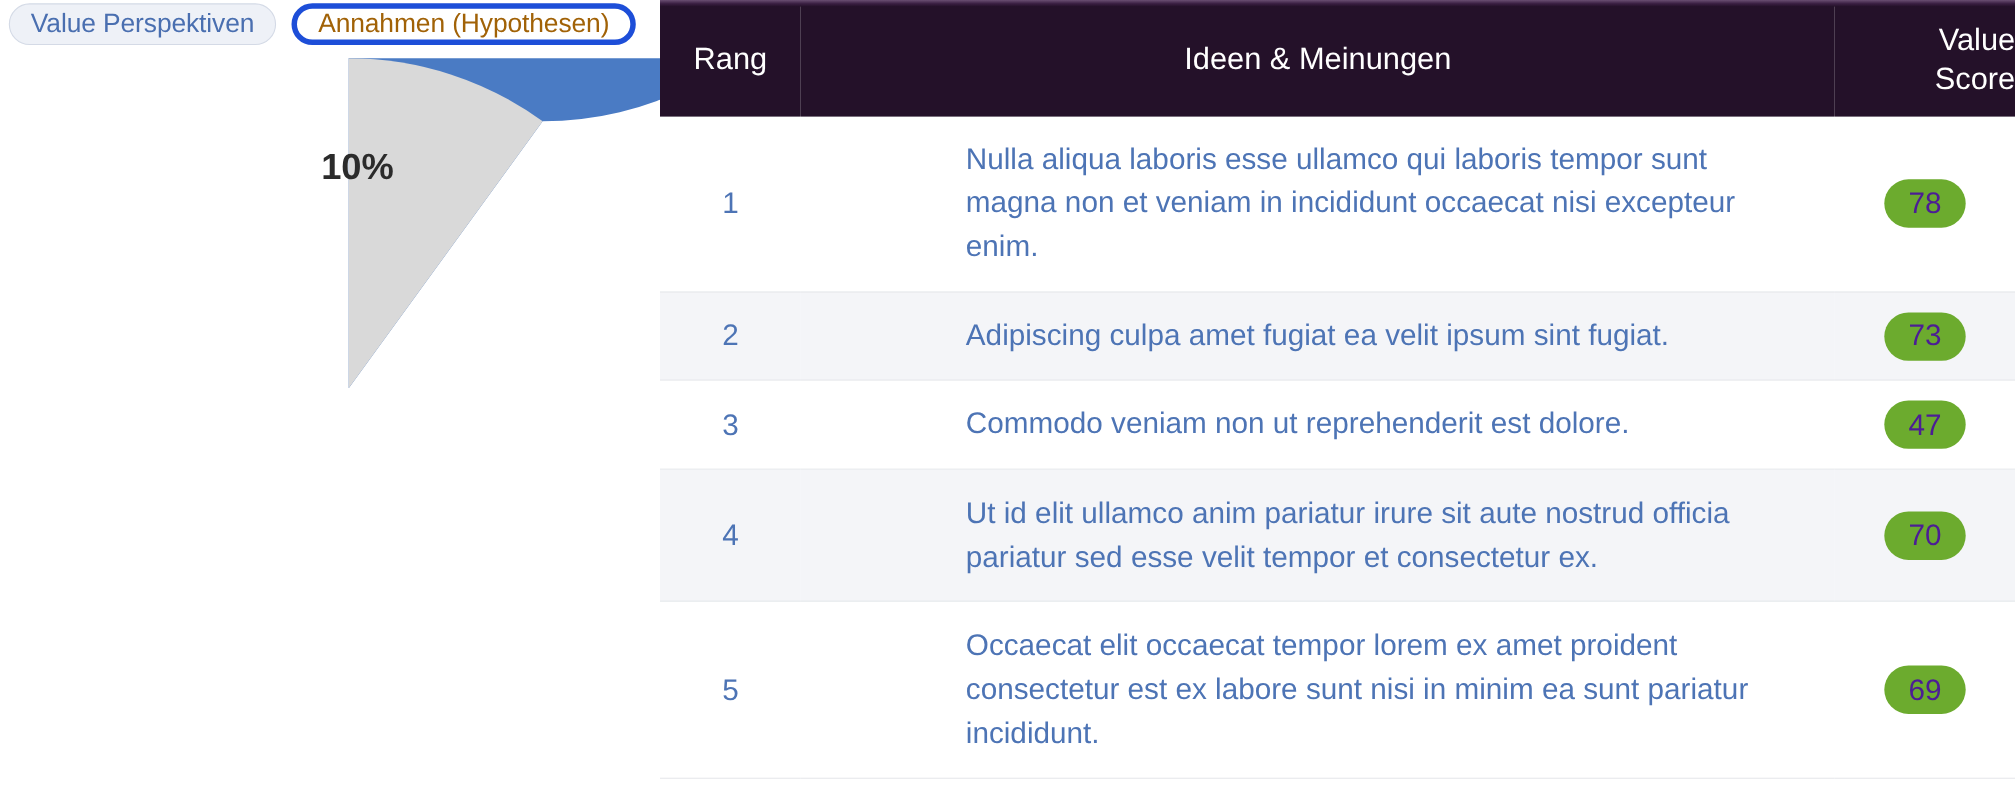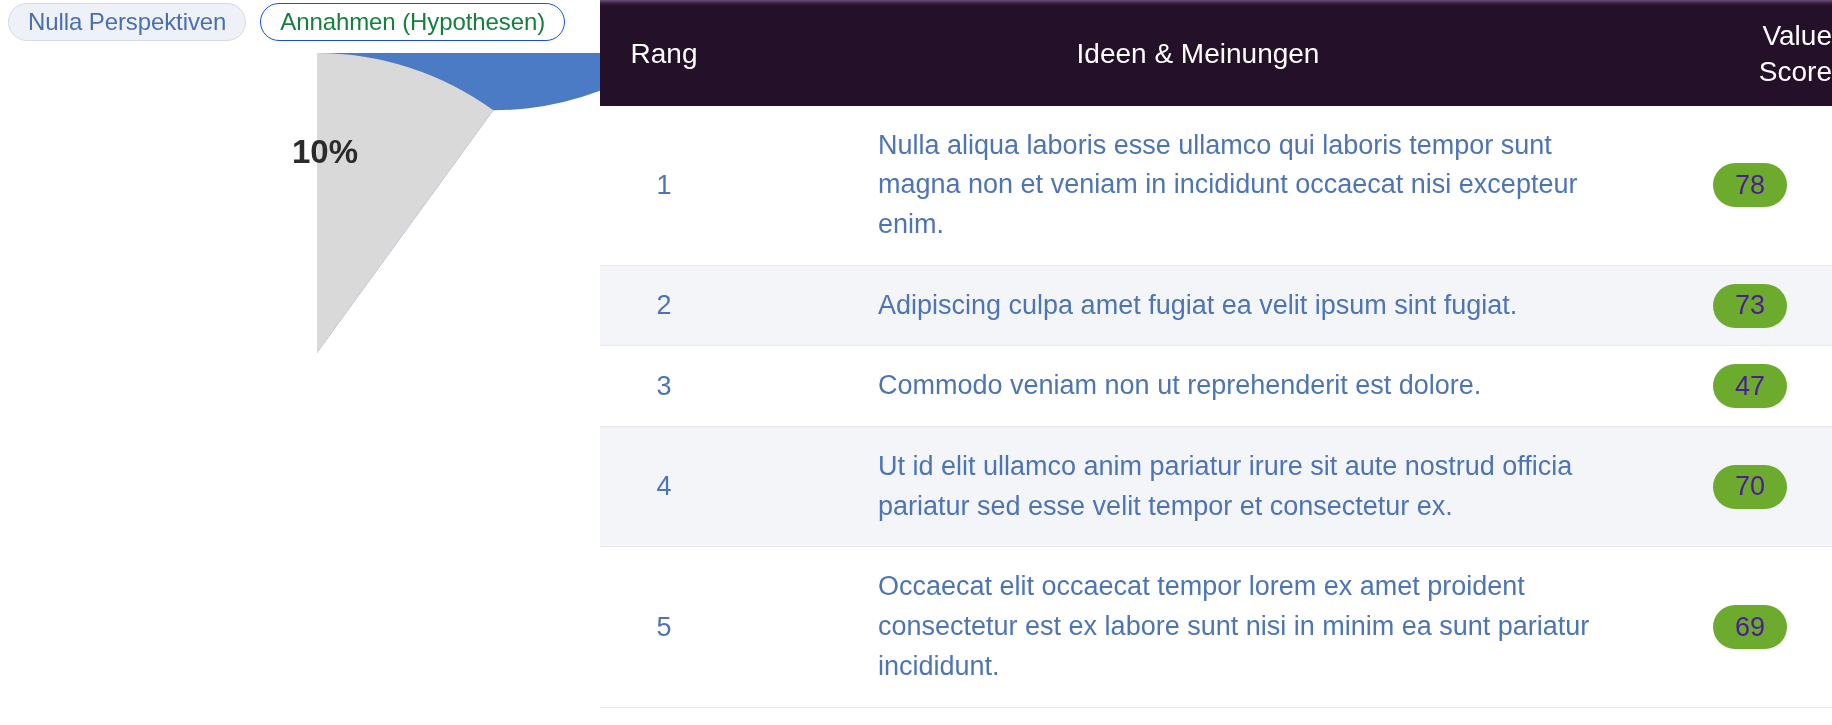--- a/index.html
+++ b/index.html
@@ -45,22 +45,22 @@
     line-height: 1;
     letter-spacing: -0.1px;
   }
   .tag-pill.active {
     background: #eef1f7;
     border: 1px solid #d4dae6;
     color: #4a6fb0;
   }
   .tag-pill.plain {
     background: #ffffff;
-    border: 1px solid #1d4ed8;
-    color: #15803d;
+    border: 5px solid #1d4ed8;
+    color: #a16207;
   }
 
   .pie-wrap {
     position: absolute;
     left: 17px;
     top: 53px;
     width: 600px;
     height: 600px;
   }
   .pie-svg { display: block; }
@@ -152,21 +152,21 @@
   }
 </style>
 </head>
 <body>
 
 <div class="screen">
 
   <div class="left-panel">
 
     <div class="tag-row">
-      <span class="tag-pill active">Nulla Perspektiven</span>
+      <span class="tag-pill active">Value Perspektiven</span>
       <span class="tag-pill plain">Annahmen (Hypothesen)</span>
     </div>
 
     <div class="pie-wrap">
       <svg class="pie-svg" width="600" height="600" viewBox="0 0 600 600">
 
         <path d="M 300 300 L 476.34 57.29 A 300 300 0 1 0 300 0 Z" fill="#4a7bc4"></path>
 
         <path d="M 300 300 L 300 0 A 300 300 0 0 1 476.34 57.29 Z" fill="#d9d9d9"></path>
         <text class="pie-label light" x="202" y="512" text-anchor="middle">90%</text>

